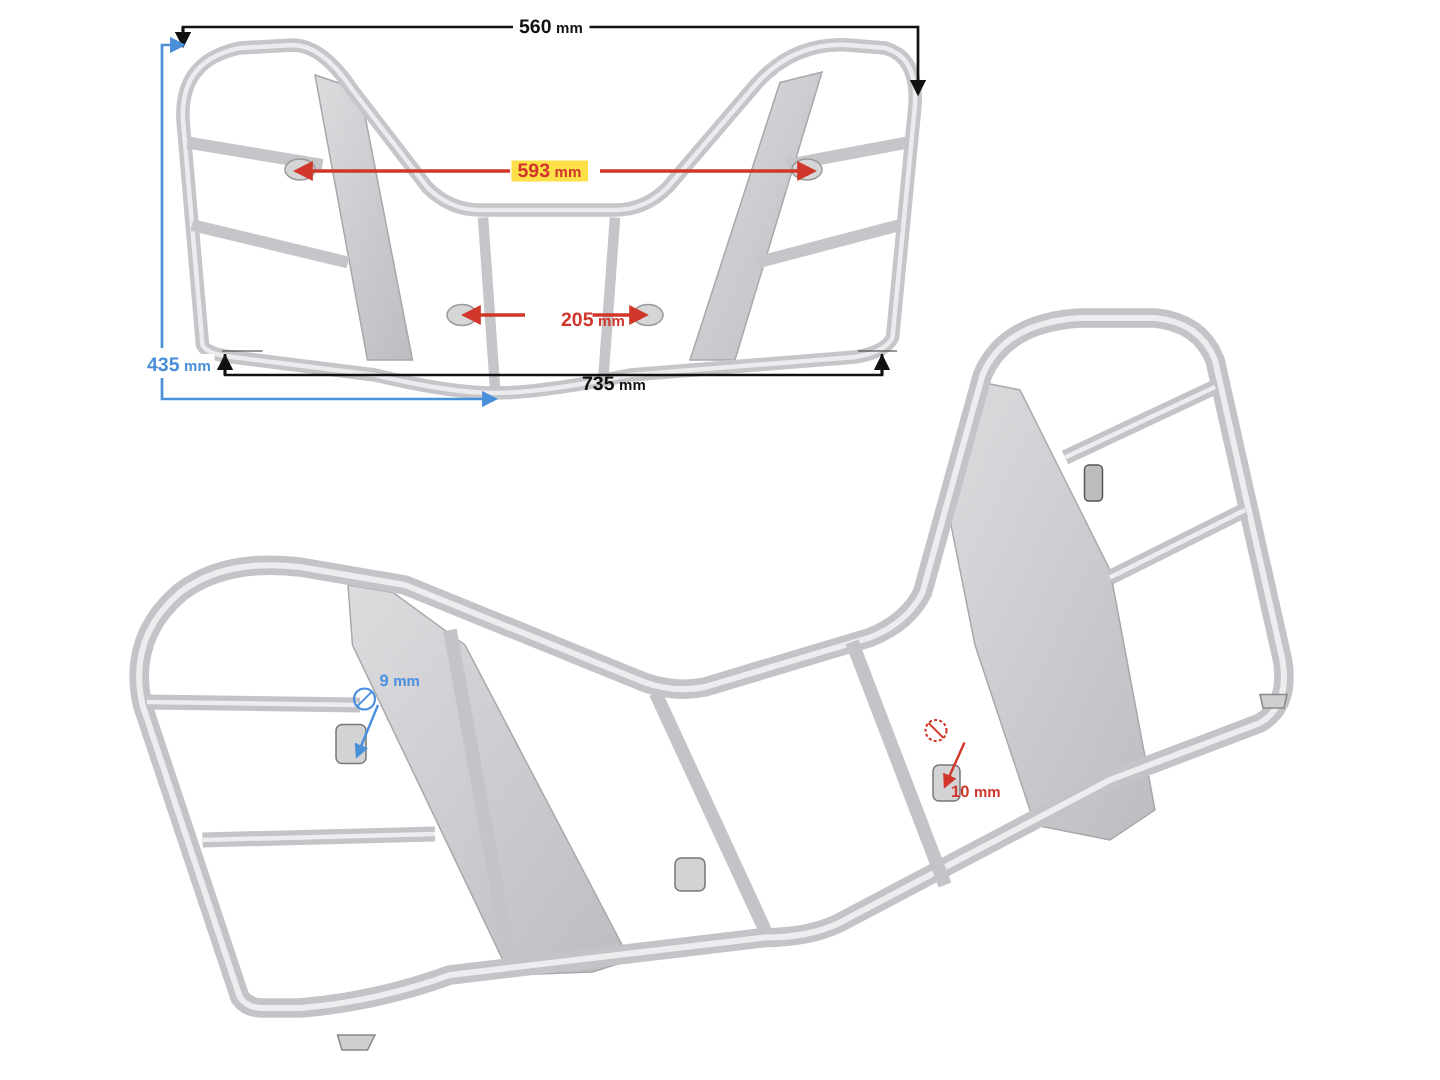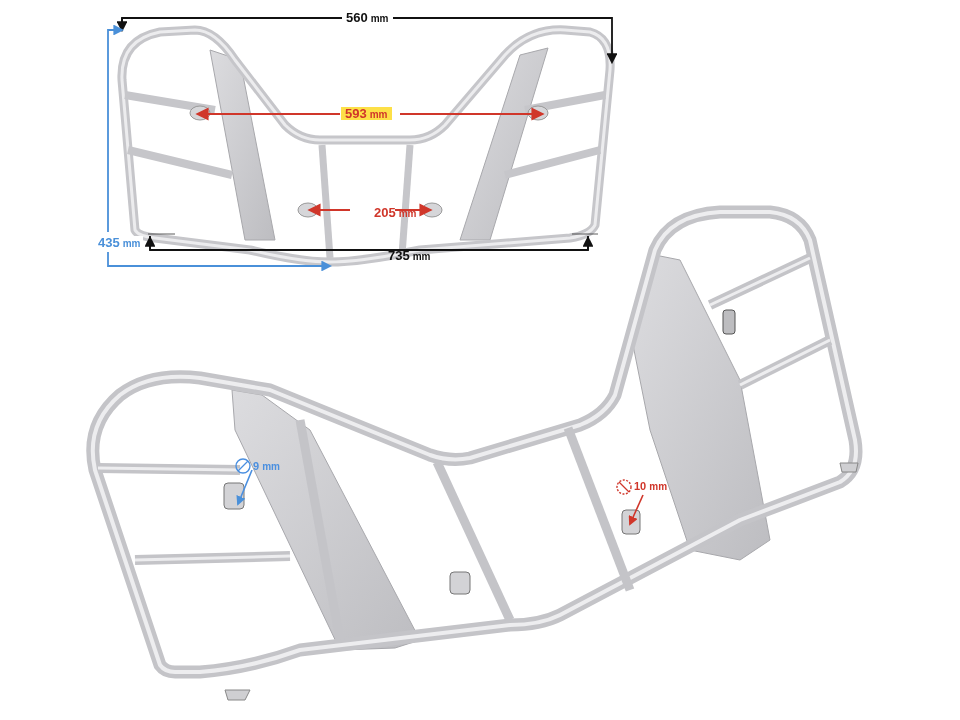--- a/index.html
+++ b/index.html
@@ -3,21 +3,21 @@
   <meta charset="utf-8">
   <style>
     html, body { margin: 0; padding: 0; background: #ffffff; }
     body { width: 960px; height: 720px; position: relative; overflow: hidden; font-family: "Liberation Sans", sans-serif; }
     .canvas { position: absolute; left: 0; top: 0; width: 960px; height: 720px; }
     .lbl { position: absolute; font-family: "Liberation Sans", sans-serif; font-weight: bold; white-space: nowrap; line-height: 1; }
     .lbl .unit { font-size: 10px; font-weight: bold; margin-left: 3px; }
     .lbl-black { color: #111111; font-size: 13px; background: #ffffff; padding: 0 4px; }
     .lbl-red { color: #d0362a; font-size: 13px; background: #fde047; padding: 0 4px; }
     .lbl-blue { color: #4a90d9; font-size: 13px; }
-    .lbl-small-red { color: #d0362a; font-size: 11px; }
+    .lbl-small-red { color: #d0362a; font-size: 11px; margin-top: 42px; }
     .lbl-small-blue { color: #4a8fe0; font-size: 11px; }
   </style>
 </head>
 <body>
 
 <svg class="canvas" width="960" height="720" viewBox="0 0 960 720" xmlns="http://www.w3.org/2000/svg">
   <defs>
     <marker id="arrBlack" viewBox="0 0 10 10" refX="8" refY="5" markerWidth="6" markerHeight="6" orient="auto-start-reverse">
       <path d="M0,0 L10,5 L0,10 z" fill="#111"></path>
     </marker>
@@ -136,19 +136,19 @@
 </div>
 
 <div class="lbl lbl-black" style="left:352px; top:249px; background:transparent;margin-left:32px;">
   <span>735</span><span class="unit">mm</span>
 </div>
 
 <div class="lbl lbl-blue" style="left:96px; top:236px; background:#fff; padding:0 2px;">
   <span>435</span><span class="unit">mm</span>
 </div>
 
-<div class="lbl lbl-small-blue" style="left:253px; top:461px;">
+<div class="lbl lbl-small-blue" style="left:253px; top:449px;">
   <span>9</span><span class="unit">mm</span>
 </div>
 
 <div class="lbl lbl-small-red" style="left:634px; top:481px;">
   <span>10</span><span class="unit">mm</span>
 </div>
 
 </body></html>

